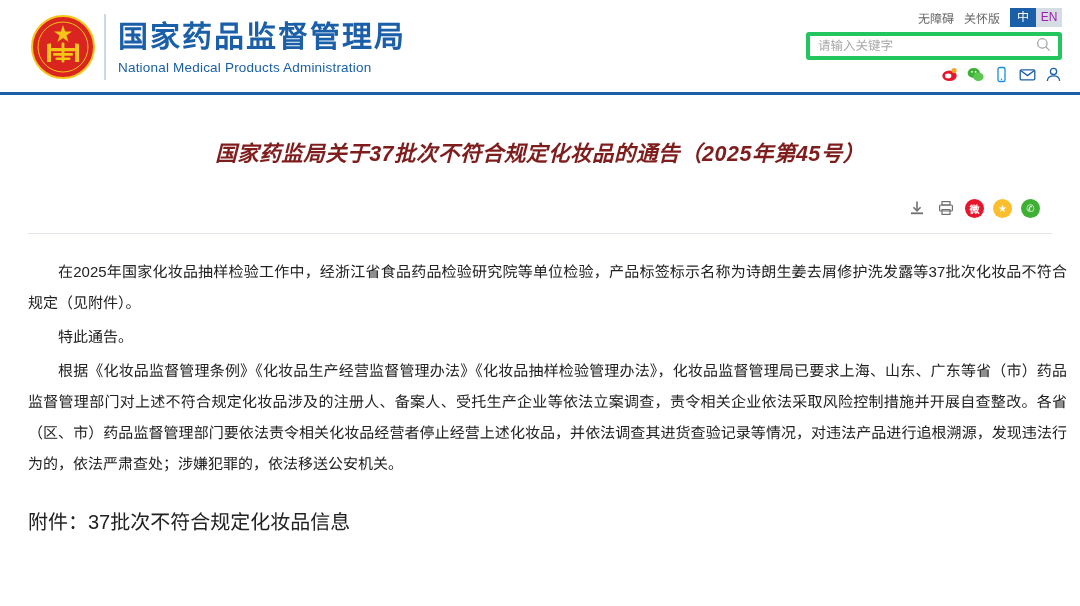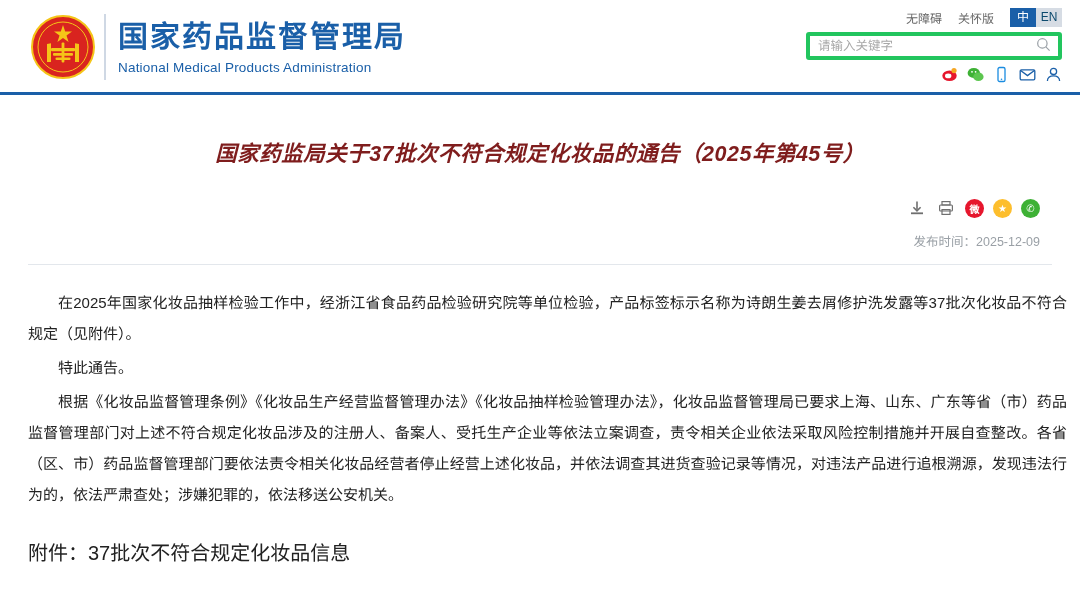--- a/index.html
+++ b/index.html
@@ -57,35 +57,35 @@
     margin-top: 2px;
     white-space: nowrap;
   }
 
   .top-links {
     position: absolute;
     right: 18px;
     top: 8px;
     display: flex;
     align-items: center;
-    gap: 16px;
+    gap: 10px;
     font-size: 12px;
     color: #666;
   }
   .top-links a { color: #666; text-decoration: none; }
   .lang-switch { display: flex; }
   .lang-cn, .lang-en {
     width: 26px;
     height: 19px;
     line-height: 19px;
     text-align: center;
     font-size: 12px;
   }
   .lang-cn { background: #1a5fa8; color: #fff; }
-  .lang-en { background: #d6dce4; color: #0c4a6e; }
+  .lang-en { background: #d6dce4; color: #a21caf; }
 
   .search-box {
     position: absolute;
     right: 18px;
     top: 32px;
     width: 256px;
     height: 28px;
     border: 4px solid #22c55e;
     border-radius: 3px;
     background: #fff;
@@ -321,23 +321,20 @@
         <rect x="4" y="1.6" width="8" height="3.4" fill="none" stroke="#6f6f6f" stroke-width="1.2"></rect>
         <rect x="1.6" y="5" width="12.8" height="6" rx="1" fill="none" stroke="#6f6f6f" stroke-width="1.2"></rect>
         <rect x="4" y="9.6" width="8" height="4.8" fill="none" stroke="#6f6f6f" stroke-width="1.2"></rect>
       </svg>
     </span>
     <span class="tool-round" style="background:#e6162d">微</span>
     <span class="tool-round" style="background:#fdbe2d">★</span>
     <span class="tool-round" style="background:#3eb135">✆</span>
   </div>
 
-  <div class="pubtime">
-    <span>发布时间：</span><span>2025-12-09</span>
-  </div>
 
   <div class="rule"></div>
 
   <div class="body-text">
     <p>在2025年国家化妆品抽样检验工作中，经浙江省食品药品检验研究院等单位检验，产品标签标示名称为诗朗生姜去屑修护洗发露等37批次化妆品不符合规定（见附件）。</p>
     <p>特此通告。</p>
     <p>根据《化妆品监督管理条例》《化妆品生产经营监督管理办法》《化妆品抽样检验管理办法》，化妆品监督管理局已要求上海、山东、广东等省（市）药品监督管理部门对上述不符合规定化妆品涉及的注册人、备案人、受托生产企业等依法立案调查，责令相关企业依法采取风险控制措施并开展自查整改。各省（区、市）药品监督管理部门要依法责令相关化妆品经营者停止经营上述化妆品，并依法调查其进货查验记录等情况，对违法产品进行追根溯源，发现违法行为的，依法严肃查处；涉嫌犯罪的，依法移送公安机关。</p>
   </div>
 
   <div class="attach">

